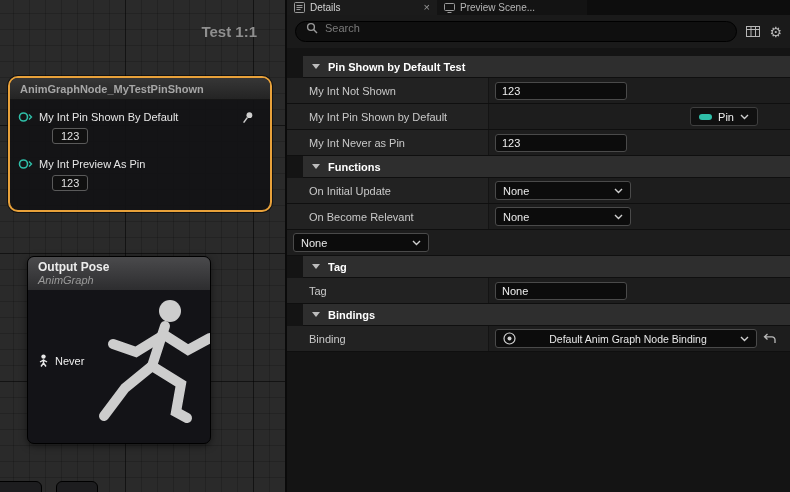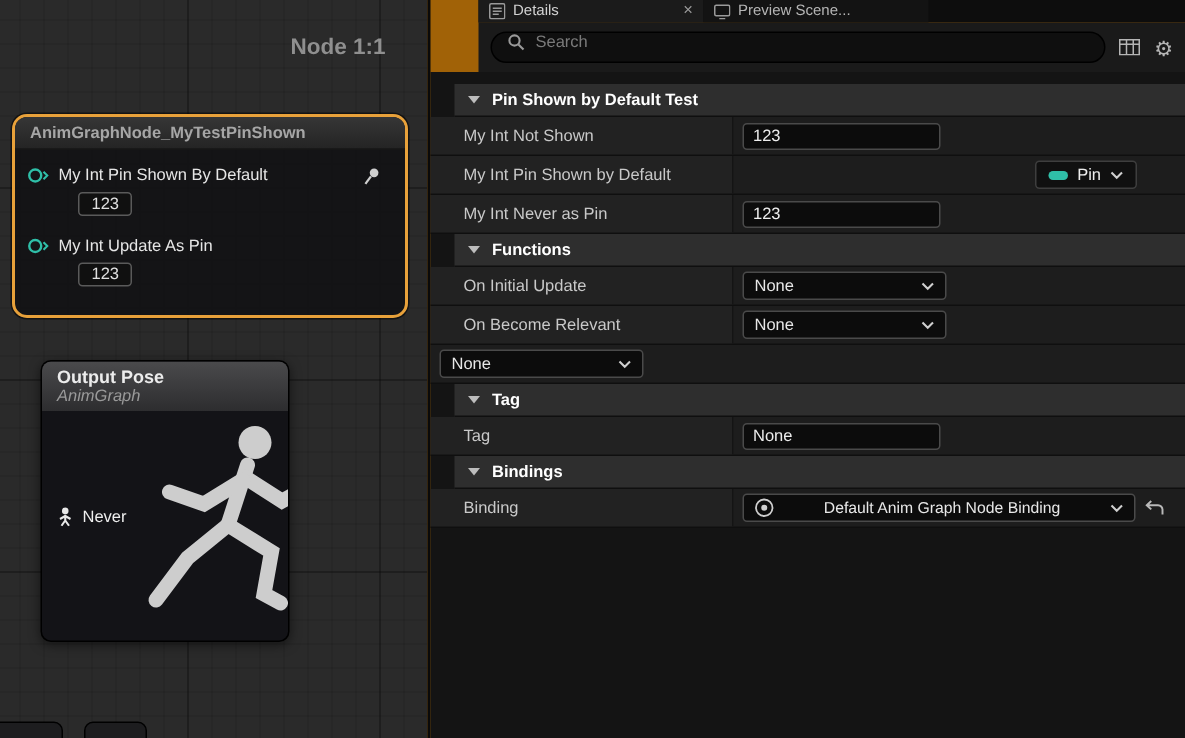--- a/index.html
+++ b/index.html
@@ -25,40 +25,40 @@
   .node-test-header{height:22px;line-height:22px;padding-left:10px;
     background:linear-gradient(180deg,#363636,#242424);color:#a6a6a6;
     font-size:11px;font-weight:bold;border-bottom:1px solid #161616;
     white-space:nowrap;overflow:hidden;}
   .node-test-body{padding:9px 8px 0 8px;}
   .pin-row{display:flex;align-items:center;gap:6px;color:#e6e6e6;font-size:11px;height:16px;}
   .pin-row .pushpin{margin-left:auto;margin-right:8px;}
   .pin-value{display:inline-block;margin:3px 0 12px 34px;padding:1px 8px;
     background:#101010;border:1px solid #5a5a5a;border-radius:3px;color:#e0e0e0;font-size:11px;}
 
-  .node-output{position:absolute;left:27px;top:240px;width:166px;height:188px;
+  .node-output{position:absolute;left:27px;top:256px;width:184px;height:188px;
     border-radius:7px;background:#131317;border:1px solid #000;overflow:hidden;
     box-shadow:0 2px 7px rgba(0,0,0,.5);}
   .node-output-header{padding:3px 10px 4px;background:linear-gradient(180deg,#4a4a4c,#2d2d2f);}
   .node-output-title{font-size:12px;font-weight:bold;color:#ececec;}
   .node-output-sub{font-size:11px;font-style:italic;color:#9a9a9a;}
   .node-output-body{position:relative;height:calc(100% - 36px);}
   .mannequin{position:absolute;left:45px;top:0;}
   .result-row{position:absolute;left:10px;top:64px;display:flex;align-items:center;gap:6px;
     color:#efefef;font-size:11px;}
   .note-bar{position:absolute;left:0;right:0;bottom:0;height:14px;background:#3E8EF7;
     color:#fff;font-size:10px;text-align:center;line-height:14px;font-weight:bold;letter-spacing:.5px;}
 
   .partial-node{position:absolute;background:#1d1d1f;border:1px solid #000;border-radius:6px;height:20px;}
   .partial-a{left:-10px;bottom:-9px;width:52px;}
   .partial-b{left:56px;bottom:-9px;width:42px;}
 
   
   .details{position:absolute;left:285px;top:0;width:505px;height:492px;
-    background:#a16207;border-left:2px solid #0a0a0a;padding-left:32px;}
+    background:#84cc16;border-left:2px solid #0a0a0a;}
   .tabbar{display:flex;height:15px;background:#0d0d0d;align-items:stretch;}
   .tab{display:flex;align-items:center;gap:5px;padding:0 7px;font-size:10px;color:#d2d2d2;width:150px;}
   .tab.active{background:#1b1b1b;}
   .tab.inactive{background:#131313;color:#b5b5b5;}
   .tab .close{margin-left:auto;color:#9a9a9a;font-size:11px;line-height:11px;cursor:default;}
 
   .search-row{display:flex;align-items:center;height:33px;padding:0 8px;background:#1a1a1a;gap:9px;}
   .search-box{flex:1;display:flex;align-items:flex-start;gap:7px;height:21px;background:#0f0f0f;
     border:1px solid #000;border-radius:11px;padding:0 10px;}
   .search-box input{flex:1;background:transparent;border:none;outline:none;color:#ddd;font-size:11px;
@@ -87,21 +87,21 @@
     border:1px solid #4a4a4a;border-radius:3px;color:#e8e8e8;font-size:10.5px;padding:0 7px;text-align:center;}
   .binding-dd .dd-label{flex:1;white-space:nowrap;overflow:hidden;}
   .reset-btn{margin-left:auto;margin-right:8px;display:flex;align-items:center;}
 </style>
 </head>
 <body>
 
 <div class="app">
 
   <div class="graph">
-    <div class="zoom-label">Node 1:1</div>
+    <div class="zoom-label">Test 1:1</div>
 
     <div class="node-test">
       <div class="node-test-header">AnimGraphNode_MyTestPinShown</div>
       <div class="node-test-body">
         <div class="pin-row">
           <svg width="15" height="12" viewBox="0 0 15 12">
               <circle cx="5.5" cy="6" r="4" fill="none" stroke="#2FBFA8" stroke-width="1.6"></circle>
               <path d="M11 3.5 L13.5 6 L11 8.5" fill="none" stroke="#2FBFA8" stroke-width="1.4"></path>
             </svg>
           <span>My Int Pin Shown By Default</span>
@@ -109,21 +109,21 @@
               <circle cx="7.4" cy="4.2" r="2.9" fill="#cfcfcf"></circle>
               <line x1="5.3" y1="6.6" x2="1.6" y2="11.6" stroke="#cfcfcf" stroke-width="1.5"></line>
             </svg>
         </div>
         <span class="pin-value">123</span>
         <div class="pin-row">
           <svg width="15" height="12" viewBox="0 0 15 12">
               <circle cx="5.5" cy="6" r="4" fill="none" stroke="#2FBFA8" stroke-width="1.6"></circle>
               <path d="M11 3.5 L13.5 6 L11 8.5" fill="none" stroke="#2FBFA8" stroke-width="1.4"></path>
             </svg>
-          <span>My Int Update As Pin</span>
+          <span>My Int Preview As Pin</span>
         </div>
         <span class="pin-value">123</span>
       </div>
     </div>
 
     <div class="node-output">
       <div class="node-output-header">
         <div class="node-output-title">Output Pose</div>
         <div class="node-output-sub">AnimGraph</div>
       </div>

